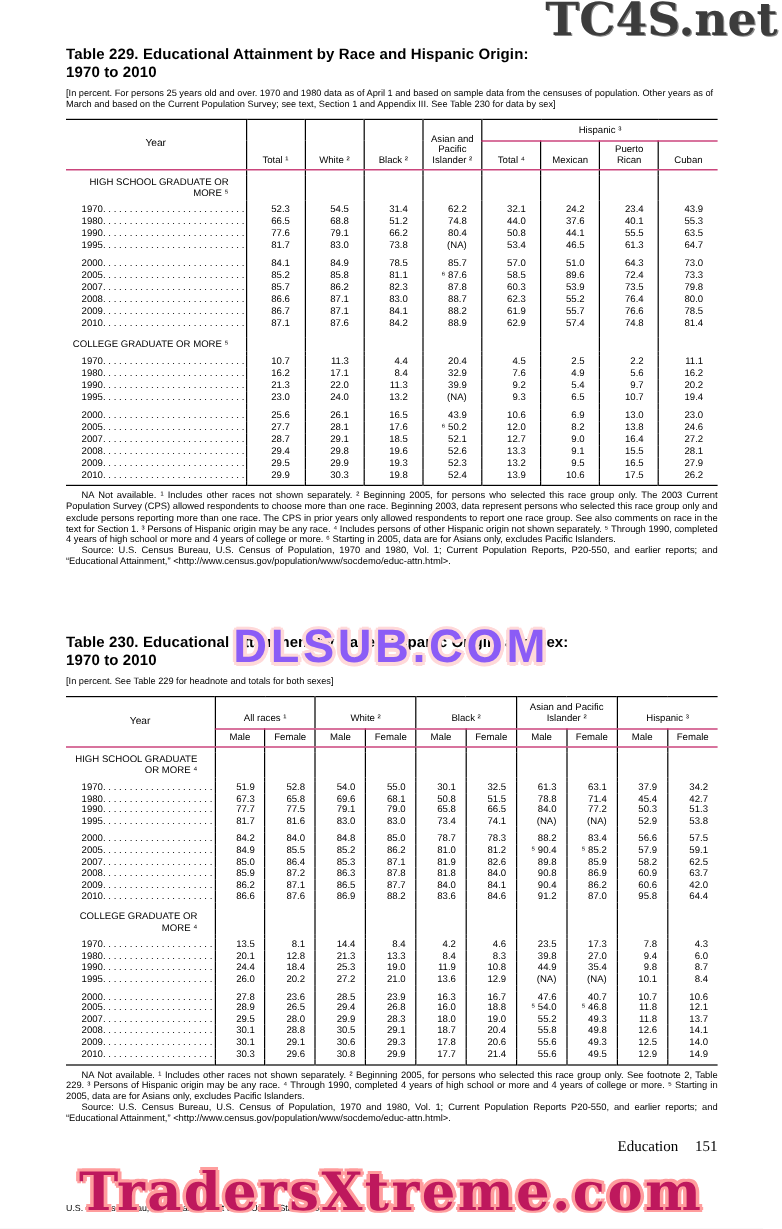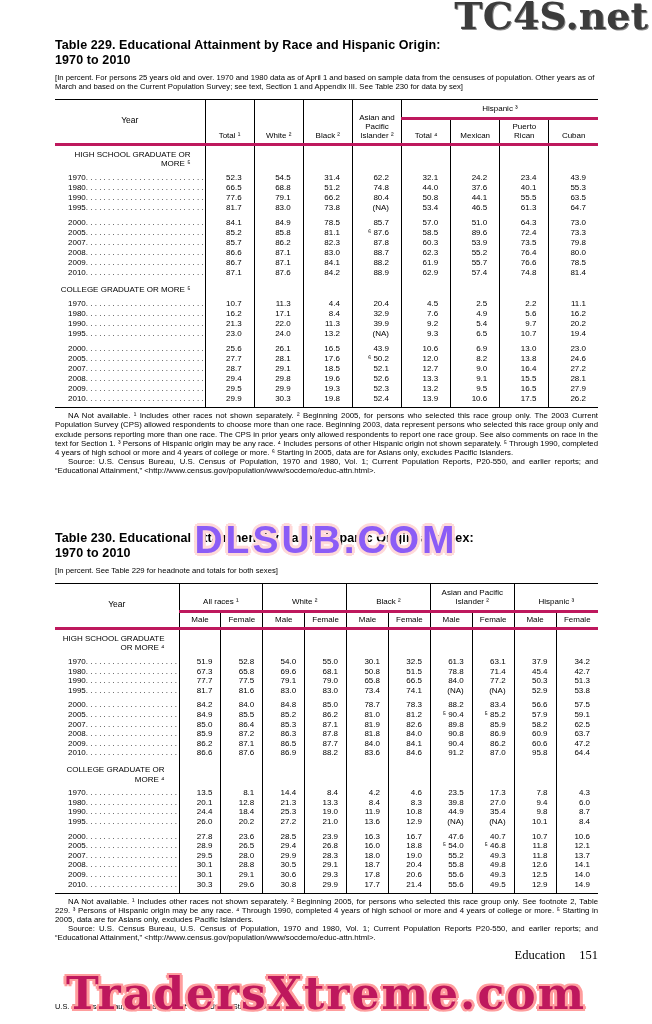--- a/index.html
+++ b/index.html
@@ -8,21 +8,21 @@
   .page { position: relative; width: 652px; height: 1024px; background: #ffffff; overflow: hidden; color: #000; }
   .content { position: absolute; left: 55px; top: 38px; width: 543px; }
 
   .ttl { font-size: 12.5px; font-weight: bold; line-height: 1.2; margin: 0 0 5px 0; letter-spacing: .1px; }
   .ttl span { display: block; }
   .headnote { font-size: 7.7px; line-height: 1.22; margin: 0 0 7px 0; }
 
   table.data { border-collapse: collapse; table-layout: fixed; width: 100%; font-size: 8px;
                border-top: 1.5px solid #000; border-bottom: 1px solid #000; }
   table.data th { font-weight: normal; text-align: center; vertical-align: bottom;
-                  border-left: 1px solid #000; border-bottom: 3px solid #be185d;
+                  border-left: 1px solid #000; border-bottom: 1px solid #be185d;
                   padding: 2px 1px 3px; line-height: 1.15; }
   table.data th.yh { border-left: none; vertical-align: middle; font-size: 8.5px; }
   table.data th.gh { padding-top: 4px; padding-bottom: 4px; }
   table.data td { padding: 0; line-height: 10px; border-left: 1px solid #000; }
   table.t230 td { line-height: 9.6px; }
   table.data td.y { border-left: none; }
   table.data td.v { text-align: right; }
   table.t229 td.v { padding-right: 12px; }
   table.t230 td.v { padding-right: 8px; }
   table.data td.yr { white-space: nowrap; overflow: hidden; padding-left: 13px; padding-right: 5px; }
@@ -626,21 +626,21 @@
               <td class="y yr"><span>2009</span><span>. . . . . . . . . . . . . . . . . . . . . . . . . . . . . . . . . . . . . . . . . . . . . . . . . . . . . . . . . . . . </span></td>
               <td class="v">86.2</td>
               <td class="v">87.1</td>
               <td class="v">86.5</td>
               <td class="v">87.7</td>
               <td class="v">84.0</td>
               <td class="v">84.1</td>
               <td class="v">90.4</td>
               <td class="v">86.2</td>
               <td class="v">60.6</td>
-              <td class="v">47.2</td>
+              <td class="v">42.0</td>
             </tr>
             <tr>
               <td class="y yr"><span>2010</span><span>. . . . . . . . . . . . . . . . . . . . . . . . . . . . . . . . . . . . . . . . . . . . . . . . . . . . . . . . . . . . </span></td>
               <td class="v">86.6</td>
               <td class="v">87.6</td>
               <td class="v">86.9</td>
               <td class="v">88.2</td>
               <td class="v">83.6</td>
               <td class="v">84.6</td>
               <td class="v">91.2</td>

